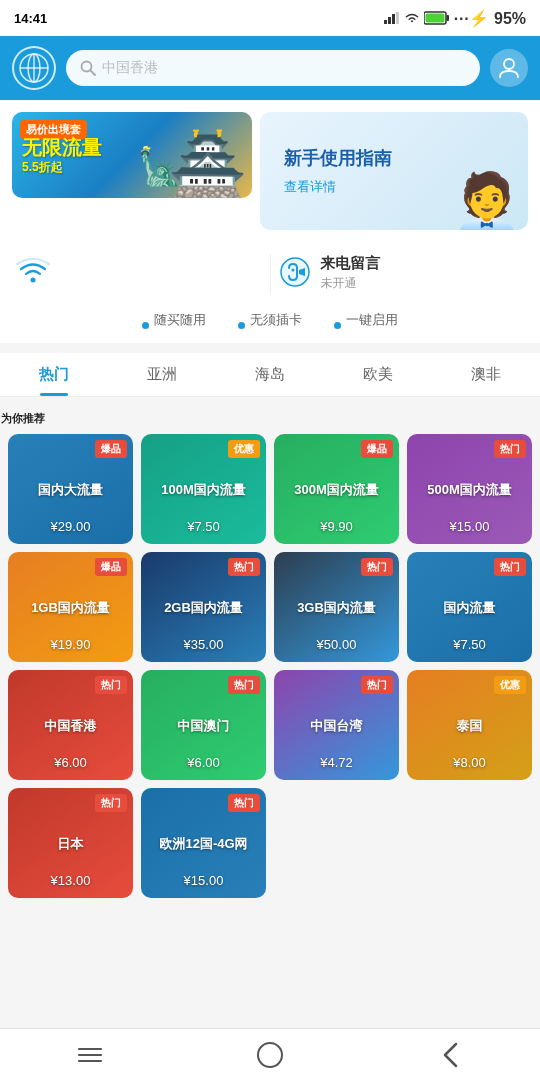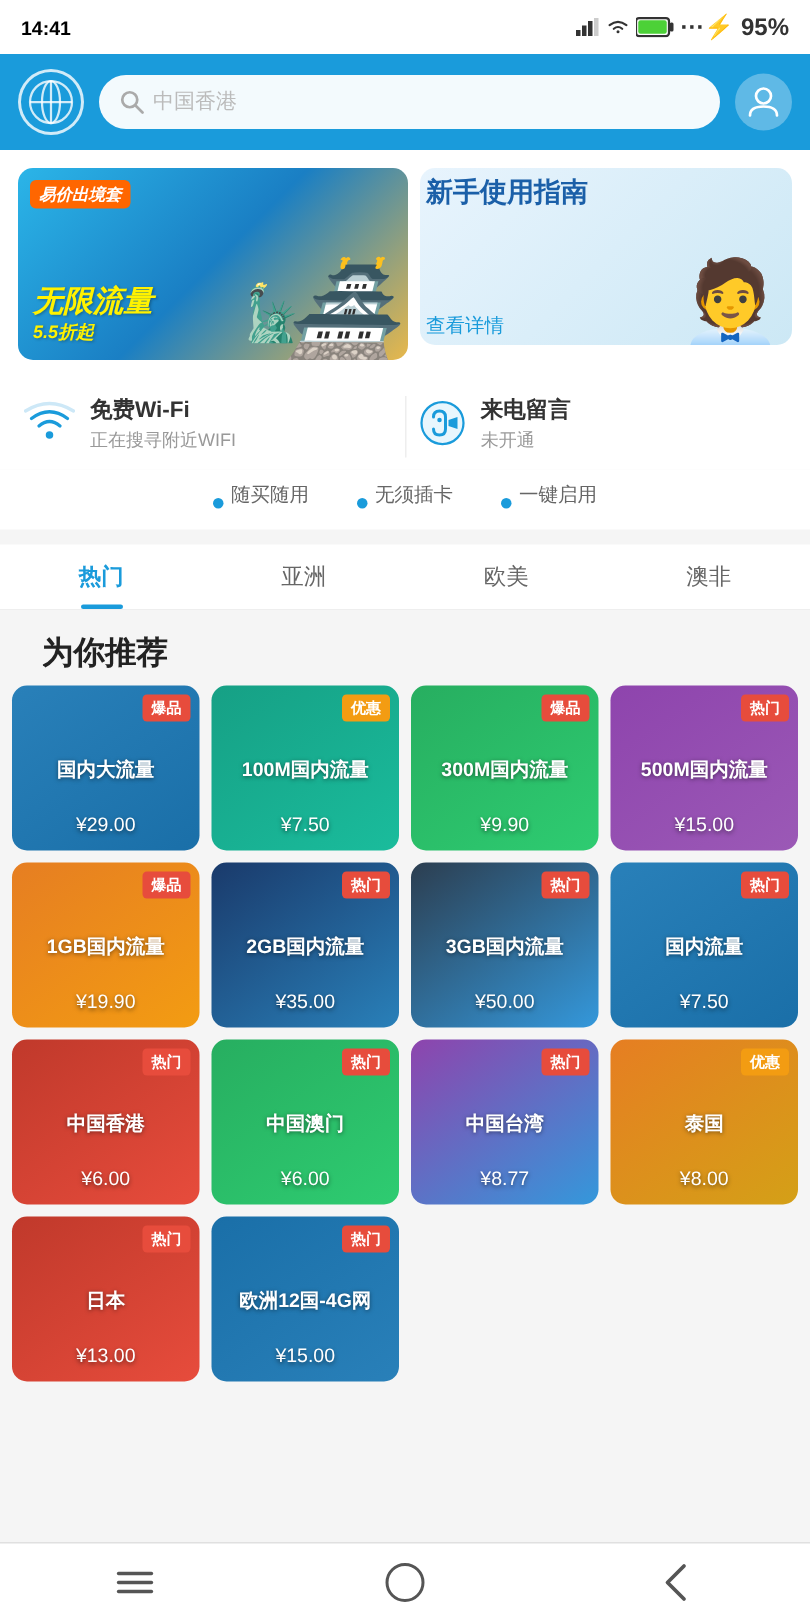--- a/index.html
+++ b/index.html
@@ -67,27 +67,26 @@
     .banner-area {
       background: #fff;
       display: flex;
       gap: 8px;
       padding: 12px 12px 10px;
     }
     .banner-left {
       flex: 1;
       background: linear-gradient(135deg, #2bb5e8 0%, #1a7fc4 50%, #e8b84b 100%);
       border-radius: 10px;
-      height: 128px;
+      height: 86px;
       position: relative;
       overflow: hidden;
       display: flex;
-      align-items: flex-end;
+      align-items: center;
       padding: 10px;
-      font-style: italic;
     }
     .banner-left-text {
       color: #fff200;
       font-size: 13px;
       font-weight: 900;
       line-height: 1.3;
       text-shadow: 1px 1px 2px rgba(0,0,0,0.3);
       z-index: 2;
       position: relative;
     }
@@ -102,22 +101,22 @@
       font-size: 64px; line-height: 1;
     }
     .banner-right {
       flex: 1;
       background: linear-gradient(135deg, #e8f4fd 0%, #cce8f5 100%);
       border-radius: 10px;
       height: 118px;
       display: flex;
       flex-direction: column;
       align-items: flex-start;
-      justify-content: space-between;
-      padding: 4px;
+      justify-content: center;
+      padding: 24px;
       position: relative;
       overflow: hidden;
     }
     .banner-right-title {
       font-size: 18px;
       font-weight: 700;
       color: #1a5fa8;
       line-height: 1.4;
     }
     .banner-right-sub {
@@ -191,22 +190,22 @@
     }
     .cat-tab.active::after {
       content: '';
       position: absolute; bottom: 0; left: 50%; transform: translateX(-50%);
       width: 28px; height: 3px; background: #1a9bdb; border-radius: 2px;
     }
 
     
     .section-title {
       background: #f5f5f5;
-      padding: 14px 28px 8px;
-      font-size: 21px;
+      padding: 14px 1px 8px;
+      font-size: 11px;
       font-weight: 700;
       color: #222;
     }
 
     
     .products-grid {
       background: #f5f5f5;
       display: grid;
       grid-template-columns: repeat(4, 1fr);
       gap: 8px;
@@ -348,24 +347,20 @@
 <div class="features-row">
   <div class="feature-item">
     <div class="feature-icon-wrap">
       <svg width="34" height="28" viewBox="0 0 34 28">
         <circle cx="17" cy="24" r="2.5" fill="#1a9bdb"></circle>
         <path d="M10 18 Q17 12 24 18" stroke="#1a9bdb" stroke-width="2.2" fill="none" stroke-linecap="round"></path>
         <path d="M5 13 Q17 4 29 13" stroke="#1a9bdb" stroke-width="2.2" fill="none" stroke-linecap="round"></path>
         <path d="M1 8 Q17 -2 33 8" stroke="#cde8f7" stroke-width="2.2" fill="none" stroke-linecap="round"></path>
       </svg>
     </div>
-    <div class="feature-text-wrap">
-      <div class="feature-title">免费Wi-Fi</div>
-      <div class="feature-sub">正在搜寻附近WIFI</div>
-    </div>
   </div>
   <div class="feature-divider"></div>
   <div class="feature-item">
     <div class="feature-icon-wrap">
       <svg width="32" height="32" viewBox="0 0 32 32">
         <circle cx="16" cy="16" r="14" fill="#e8f6fd" stroke="#1a9bdb" stroke-width="1.5"></circle>
         <path d="M10 12 Q10 8 14 8 Q18 8 18 12 L18 20 Q18 24 14 24 Q10 24 10 20" stroke="#1a9bdb" stroke-width="2" fill="none" stroke-linecap="round"></path>
         <circle cx="14" cy="14" r="1.5" fill="#1a9bdb"></circle>
         <path d="M20 14 L26 12 L26 20 L20 18 Z" fill="#1a9bdb"></path>
       </svg>
@@ -388,20 +383,21 @@
   </div>
   <div class="tag-item">
     <div class="tag-dot"></div>
     <span>一键启用</span>
   </div>
 </div>
 
 <div class="category-tabs">
   <div class="cat-tab active">热门</div>
   <div class="cat-tab">亚洲</div>
+  <div class="cat-tab">海岛</div>
   <div class="cat-tab">欧美</div>
   <div class="cat-tab">澳非</div>
 </div>
 
 <div class="section-title">为你推荐</div>
 
 <div class="products-grid" id="products-grid">
 <div class="product-card bg-blue">
       <div class="product-badge badge-red">爆品</div>
       <div class="product-name">国内大流量</div>
@@ -448,21 +444,21 @@
       <div class="product-price">¥6.00</div>
     </div>
     <div class="product-card bg-macau">
       <div class="product-badge badge-red">热门</div>
       <div class="product-name">中国澳门</div>
       <div class="product-price">¥6.00</div>
     </div>
     <div class="product-card bg-tw">
       <div class="product-badge badge-red">热门</div>
       <div class="product-name">中国台湾</div>
-      <div class="product-price">¥8.77</div>
+      <div class="product-price">¥4.72</div>
     </div>
     <div class="product-card bg-thai">
       <div class="product-badge badge-orange">优惠</div>
       <div class="product-name">泰国</div>
       <div class="product-price">¥8.00</div>
     </div>
     <div class="product-card bg-japan">
       <div class="product-badge badge-red">热门</div>
       <div class="product-name">日本</div>
       <div class="product-price">¥13.00</div>

